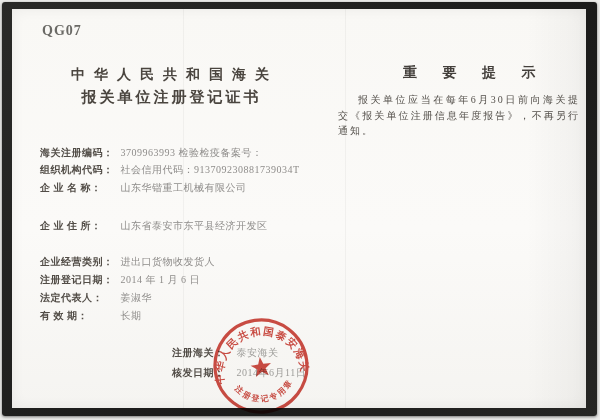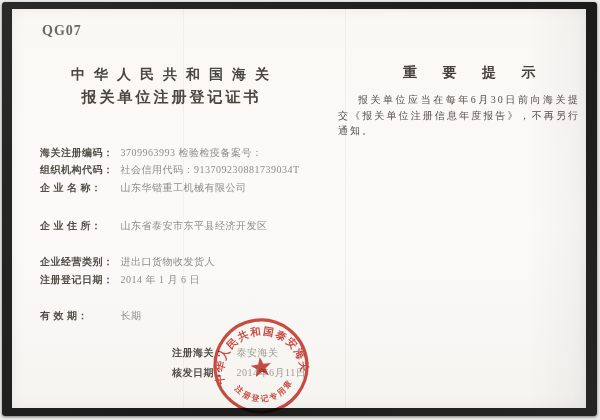--- a/index.html
+++ b/index.html
@@ -89,20 +89,24 @@
     <span class="val">山东省泰安市东平县经济开发区</span>
   </div>
   <div class="row r4">
     <span class="lbl">企业经营类别：</span>
     <span class="val">进出口货物收发货人</span>
   </div>
   <div class="row r5">
     <span class="lbl">注册登记日期：</span>
     <span class="val">2014 年 1 月 6 日</span>
   </div>
+  <div class="row r6">
+    <span class="lbl">法定代表人：</span>
+    <span class="val">姜淑华</span>
+  </div>
   <div class="row r7">
     <span class="lbl">有  效  期：</span>
     <span class="val">长期</span>
   </div>
   <div class="row small r8">
     <span class="lbl">注册海关：</span>
     <span class="val">泰安海关</span>
   </div>
   <div class="row small r9">
     <span class="lbl">核发日期：</span>

